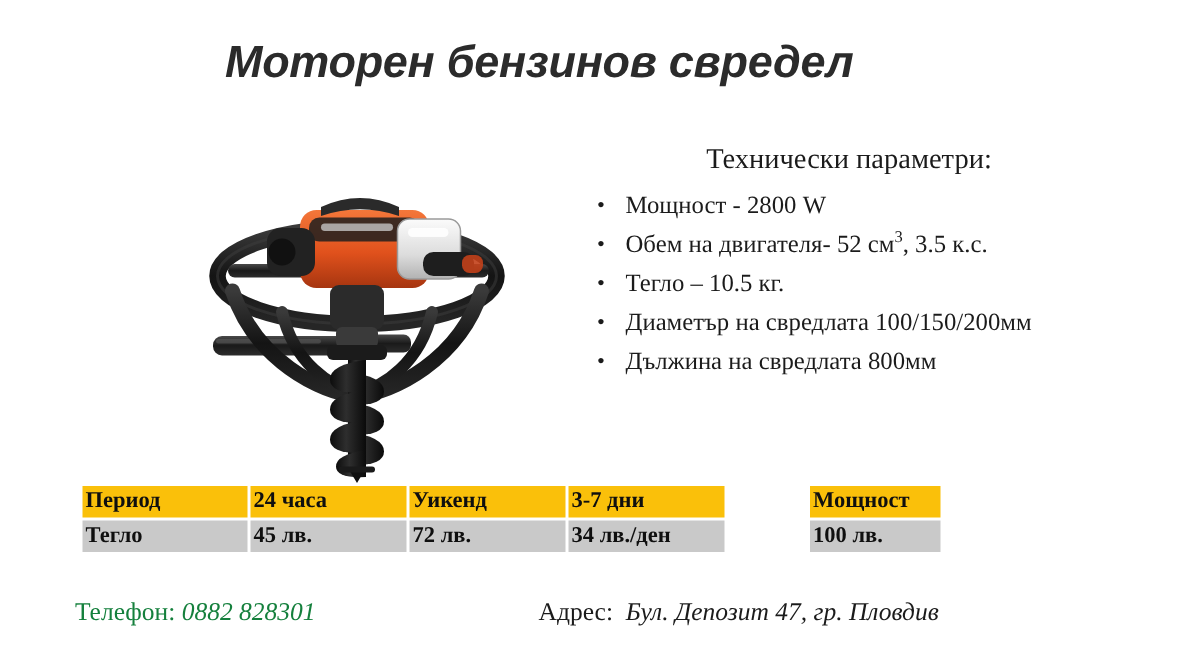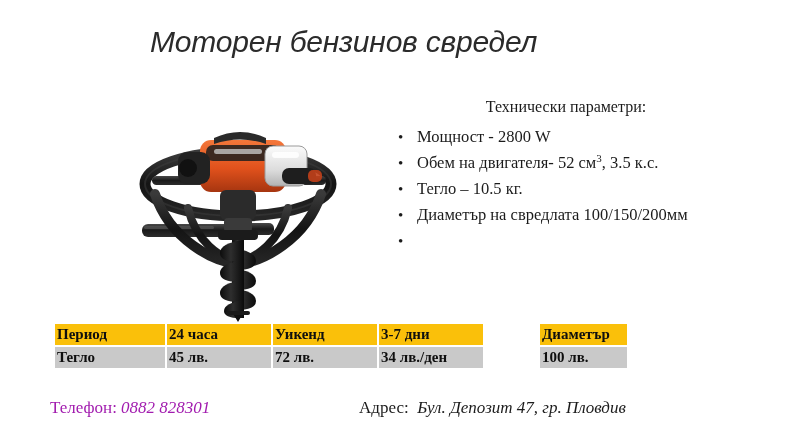--- a/index.html
+++ b/index.html
@@ -18,21 +18,21 @@
   }
 
   
   .title {
     position: absolute;
     left: 150px;
     top: 24px;
     width: 560px;
     font-family: "Liberation Sans", "DejaVu Sans", sans-serif;
     font-style: italic;
-    font-weight: normal;
+    font-weight: bold;
     font-size: 30px;
     line-height: 36px;
     color: #2b2b2b;
     letter-spacing: -0.2px;
     white-space: nowrap;
   }
 
   
   .product {
     position: absolute;
@@ -44,21 +44,21 @@
   .prod-svg { display: block; width: 232px; height: 250px; }
 
   
   .specs {
     position: absolute;
     left: 394px;
     top: 96px;
     width: 330px;
   }
   .specs-heading {
-    font-size: 16px;
+    font-size: 19px;
     line-height: 22px;
     color: #1b1b1b;
     text-align: center;
     padding-left: 14px;
     margin-bottom: 6px;
     white-space: nowrap;
   }
   .spec-list { list-style: none; margin: 0; padding: 0; }
   .spec-item {
     position: relative;
@@ -111,21 +111,21 @@
   .col-rate   { width: 100px; }
   .col-dep    { width: 83px; }
 
   
   .footer-phone {
     position: absolute;
     left: 50px;
     top: 396px;
     font-size: 17px;
     line-height: 24px;
-    color: #a21caf;
+    color: #15803d;
     white-space: nowrap;
   }
   .footer-address {
     position: absolute;
     left: 359px;
     top: 396px;
     font-size: 17px;
     line-height: 24px;
     color: #1b1b1b;
     white-space: nowrap;
@@ -276,20 +276,21 @@
       <li class="spec-item">
         <span class="bullet">•</span>
         <span>Тегло – 10.5 кг.</span>
       </li>
       <li class="spec-item">
         <span class="bullet">•</span>
         <span>Диаметър на свредлата 100/150/200мм</span>
       </li>
       <li class="spec-item">
         <span class="bullet">•</span>
+        <span>Дължина на свредлата 800мм</span>
       </li>
     </ul>
   </div>
 
   <table class="price-table">
     <tbody>
       <tr>
         <td class="th-cell col-period">Период</td>
         <td class="th-cell col-rate">24 часа</td>
         <td class="th-cell col-rate">Уикенд</td>
@@ -300,21 +301,21 @@
         <td class="td-cell col-rate">45 лв.</td>
         <td class="td-cell col-rate">72 лв.</td>
         <td class="td-cell col-rate">34 лв./ден</td>
       </tr>
     </tbody>
   </table>
 
   <table class="deposit-table">
     <tbody>
       <tr>
-        <td class="th-cell col-dep">Диаметър</td>
+        <td class="th-cell col-dep">Мощност</td>
       </tr>
       <tr>
         <td class="td-cell col-dep">100 лв.</td>
       </tr>
     </tbody>
   </table>
 
   <div class="footer-phone">
     <span class="flabel">Телефон:</span>
     <span class="fval-plain">0882 828301</span>

